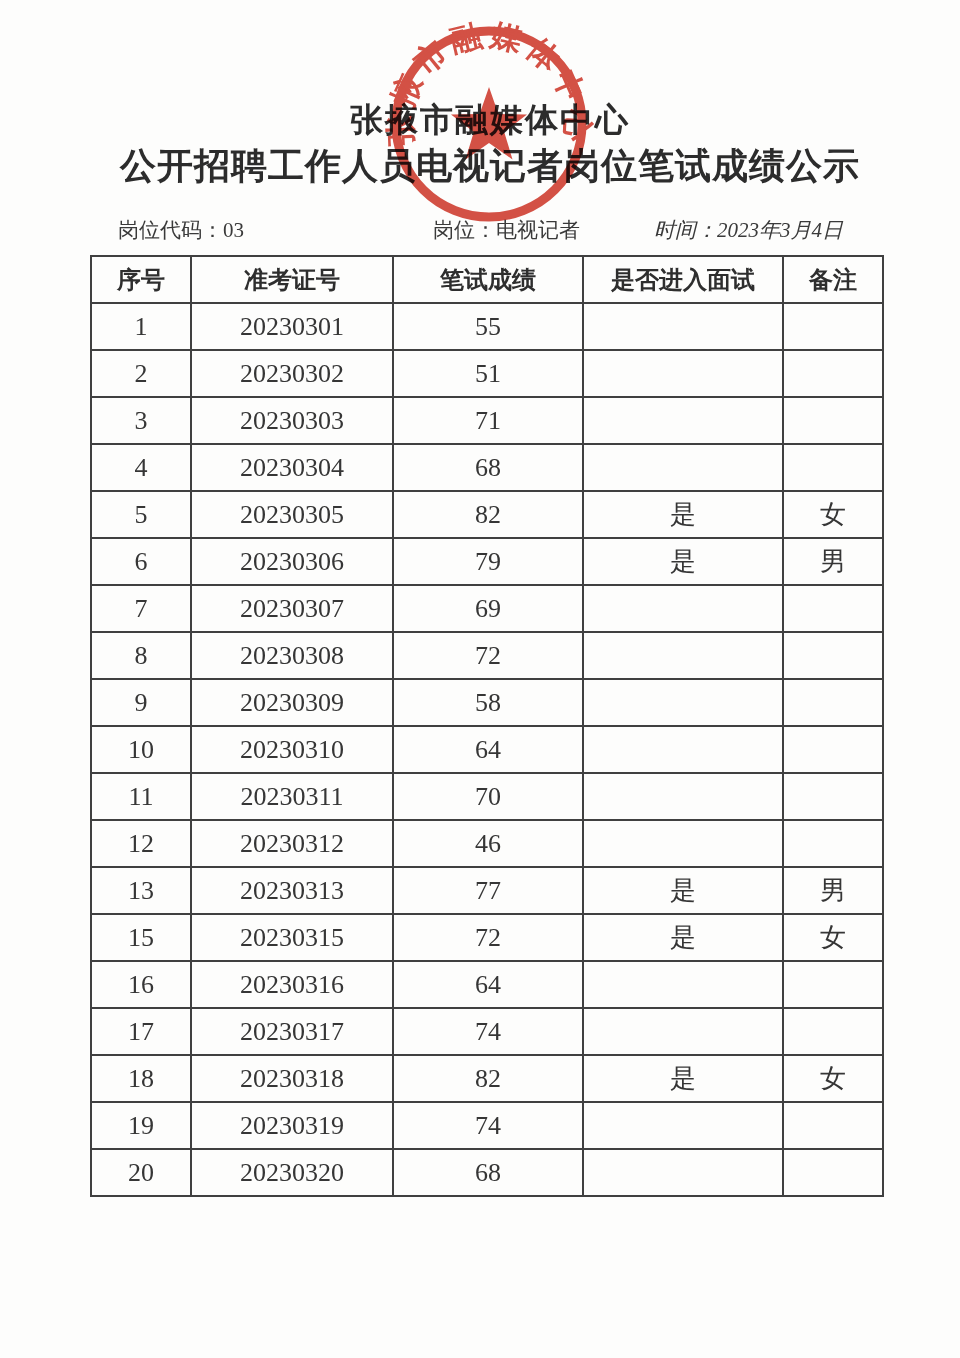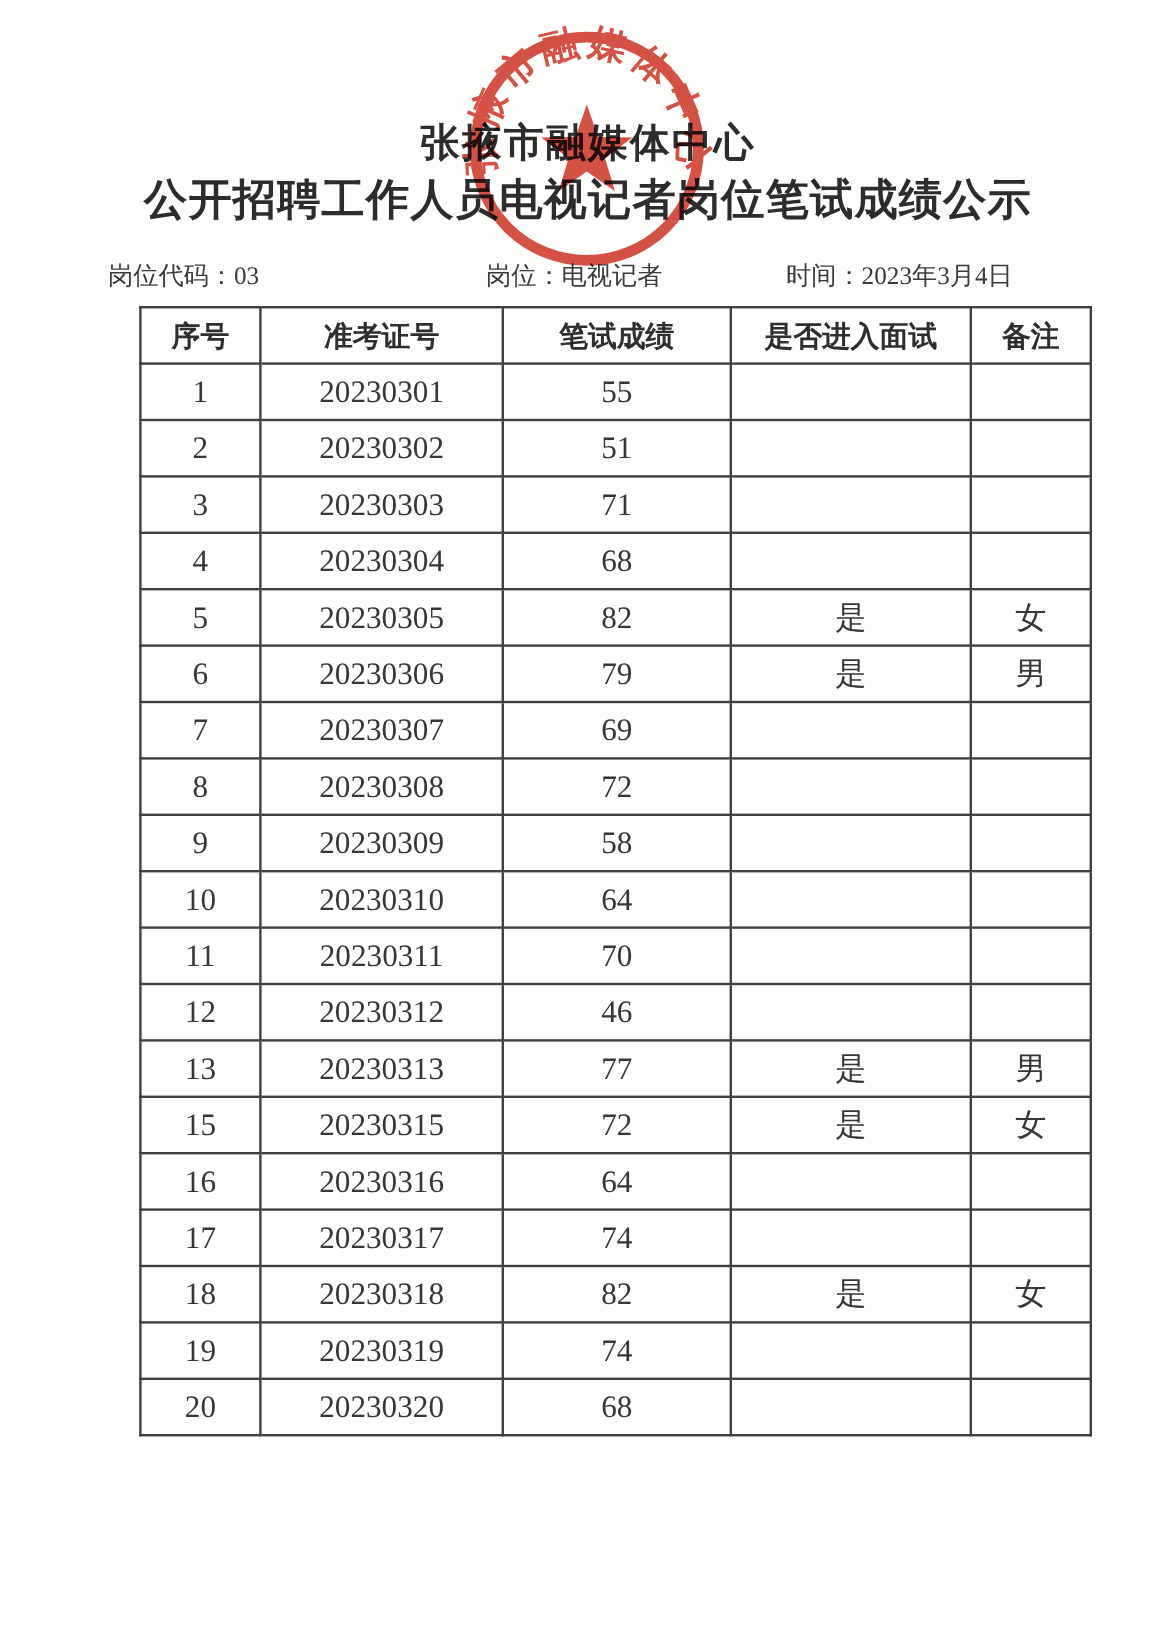--- a/index.html
+++ b/index.html
@@ -41,35 +41,34 @@
   .meta-row {
     position: absolute;
     top: 216px;
     left: 0;
     width: 960px;
     height: 28px;
     font-size: 21px;
     color: #3a3a3a;
     z-index: 1;
   }
-  .meta-item { position: absolute; white-space: nowrap; }
+  .meta-item { position: absolute; white-space: nowrap; margin-left: 28px; }
   #meta-left  { left: 90px; }
   #meta-mid   { left: 405px; font-family: Liberation Serif, serif; }
-  #meta-right { left: 655px; }
+  #meta-right { left: 626px; font-style: italic; }
 
   
   table.score-table {
     position: absolute;
     left: 90px;
     top: 255px;
     width: 792px;
     border-collapse: collapse;
     table-layout: fixed;
     z-index: 1;
-    margin-left: 26px;
   }
   .score-table th, .score-table td {
     border: 2px solid #404040;
     height: 45px;
     text-align: center;
     vertical-align: middle;
     padding: 0;
     overflow: hidden;
   }
   .score-table th {

